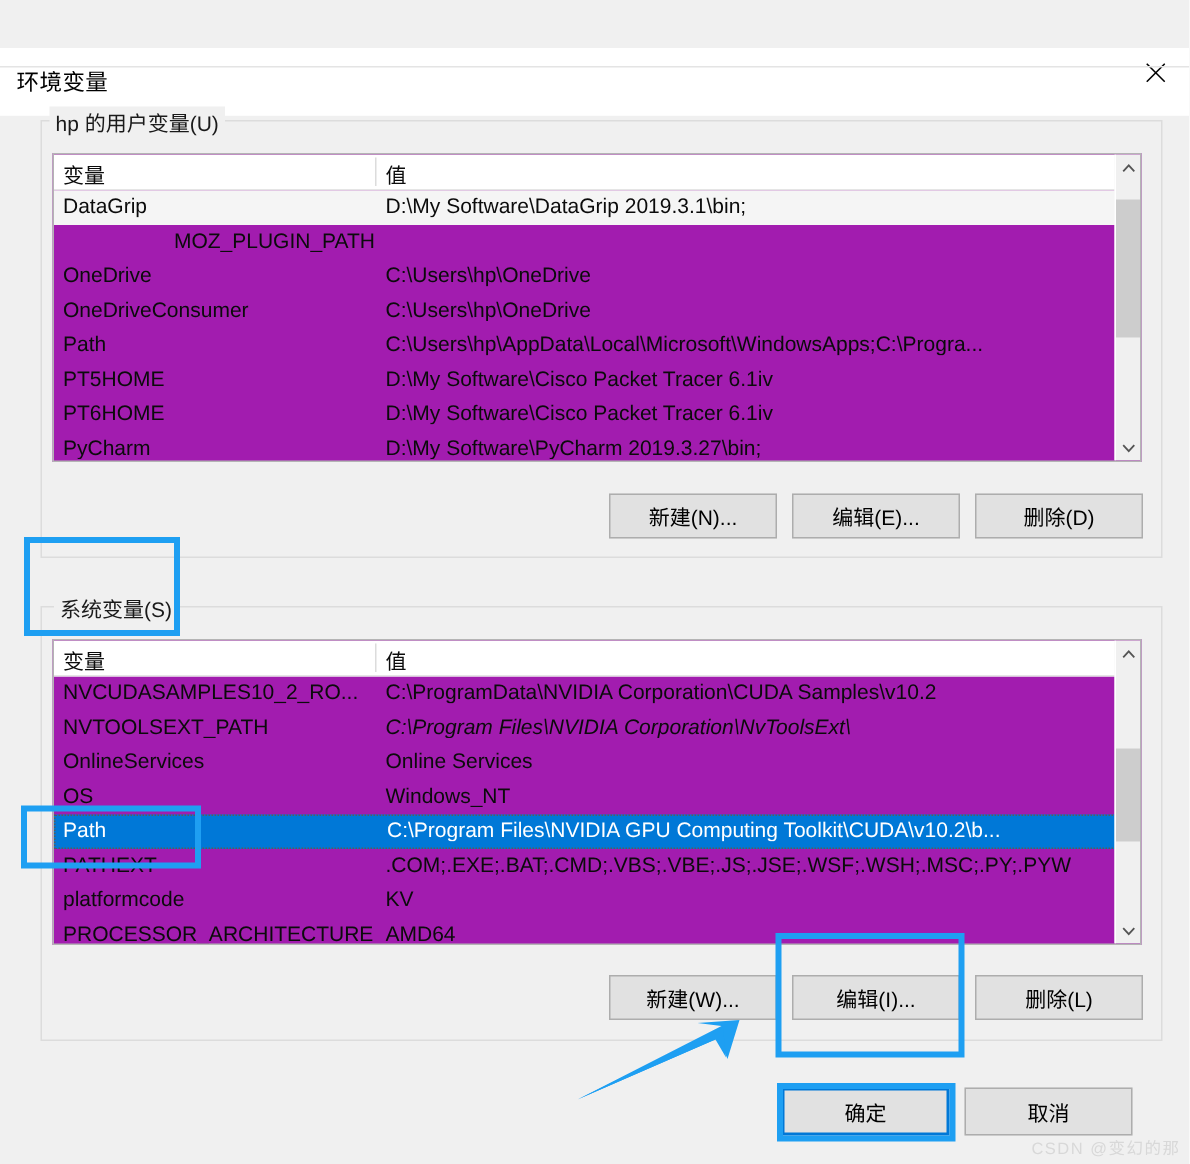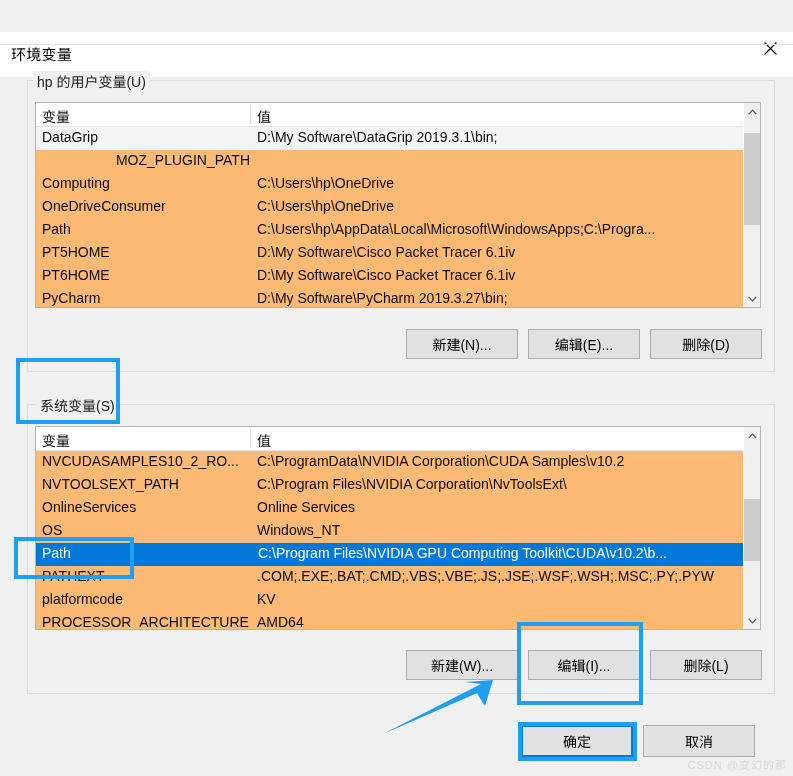--- a/index.html
+++ b/index.html
@@ -73,21 +73,21 @@
     background: #f0f0f0;
     padding: 0 4px;
     font-size: 14px;
     color: #1a1a1a;
     white-space: nowrap;
   }
 
   
   .listview {
     position: absolute;
-    background: #fdba74;
+    background: #a21caf;
     border: 1px solid #b4b4b4;
     box-sizing: border-box;
     overflow: hidden;
   }
   .lv-header {
     position: relative;
     height: 24px;
     background: #ffffff;
     border-bottom: 1px solid #e5e5e5;
     box-sizing: border-box;
@@ -241,21 +241,21 @@
     <div class="lv-body" id="user-rows" style="height:181px;">
         <div class="lv-row alt">
           <div class="name" style="left: 6px; width: 208px;">DataGrip</div>
           <div class="value" style="left: 221px; width: 486px;">D:\My Software\DataGrip 2019.3.1\bin;</div>
         </div>
         <div class="lv-row">
           <div class="name" style="left: 6px; width: 208px; text-align: right;">MOZ_PLUGIN_PATH</div>
           <div class="value" style="left: 221px; width: 486px;"></div>
         </div>
         <div class="lv-row">
-          <div class="name" style="left: 6px; width: 208px;">Computing</div>
+          <div class="name" style="left: 6px; width: 208px;">OneDrive</div>
           <div class="value" style="left: 221px; width: 486px;">C:\Users\hp\OneDrive</div>
         </div>
         <div class="lv-row">
           <div class="name" style="left: 6px; width: 208px;">OneDriveConsumer</div>
           <div class="value" style="left: 221px; width: 486px;">C:\Users\hp\OneDrive</div>
         </div>
         <div class="lv-row">
           <div class="name" style="left: 6px; width: 208px;">Path</div>
           <div class="value" style="left: 221px; width: 486px;">C:\Users\hp\AppData\Local\Microsoft\WindowsApps;C:\Progra...</div>
         </div>
@@ -300,21 +300,21 @@
       <div class="hcol-sep" style="left:214px;"></div>
       <div class="hcell" style="left:221px;">值</div>
     </div>
     <div class="lv-body" id="system-rows" style="height:179px;">
         <div class="lv-row">
           <div class="name" style="left: 6px; width: 208px;">NVCUDASAMPLES10_2_RO...</div>
           <div class="value" style="left: 221px; width: 486px;">C:\ProgramData\NVIDIA Corporation\CUDA Samples\v10.2</div>
         </div>
         <div class="lv-row">
           <div class="name" style="left: 6px; width: 208px;">NVTOOLSEXT_PATH</div>
-          <div class="value" style="left: 221px; width: 486px;">C:\Program Files\NVIDIA Corporation\NvToolsExt\</div>
+          <div class="value" style="left: 221px; width: 486px; font-style: italic;">C:\Program Files\NVIDIA Corporation\NvToolsExt\</div>
         </div>
         <div class="lv-row">
           <div class="name" style="left: 6px; width: 208px;">OnlineServices</div>
           <div class="value" style="left: 221px; width: 486px;">Online Services</div>
         </div>
         <div class="lv-row">
           <div class="name" style="left: 6px; width: 208px;">OS</div>
           <div class="value" style="left: 221px; width: 486px;">Windows_NT</div>
         </div>
         <div class="lv-row selected">

